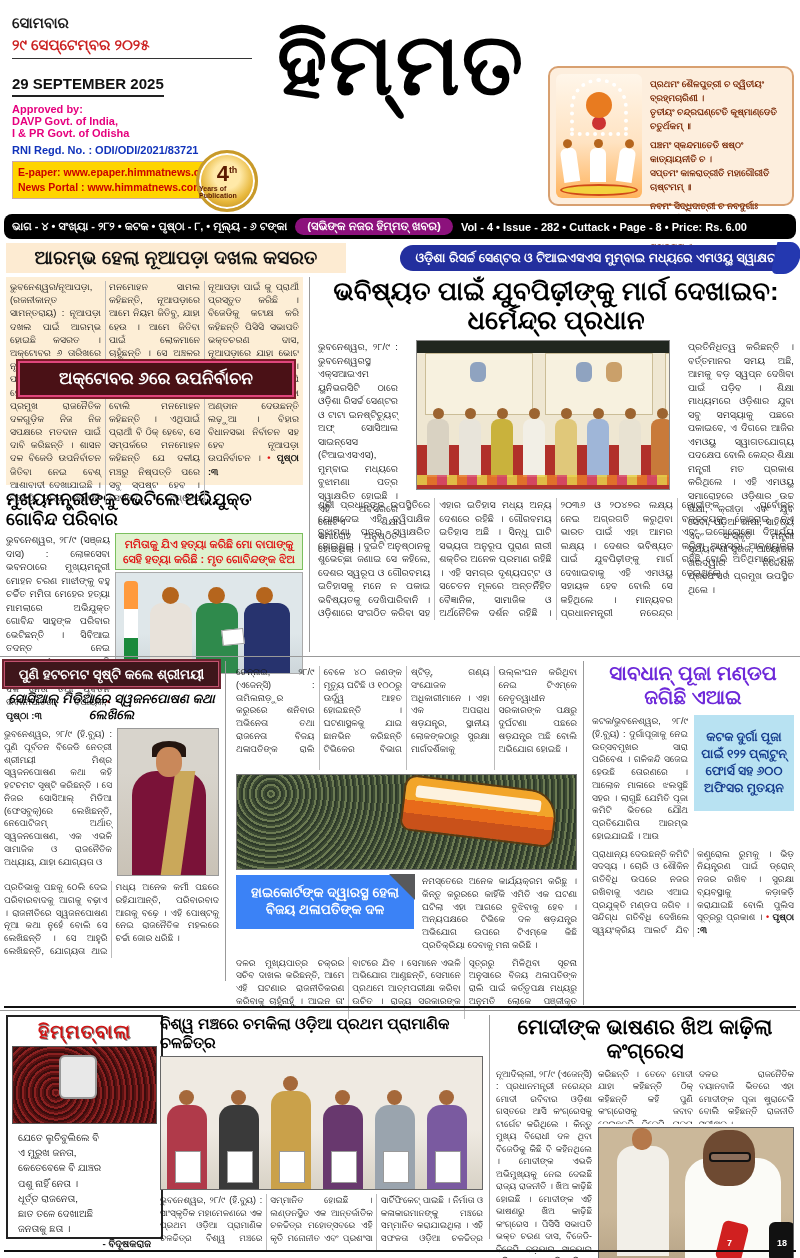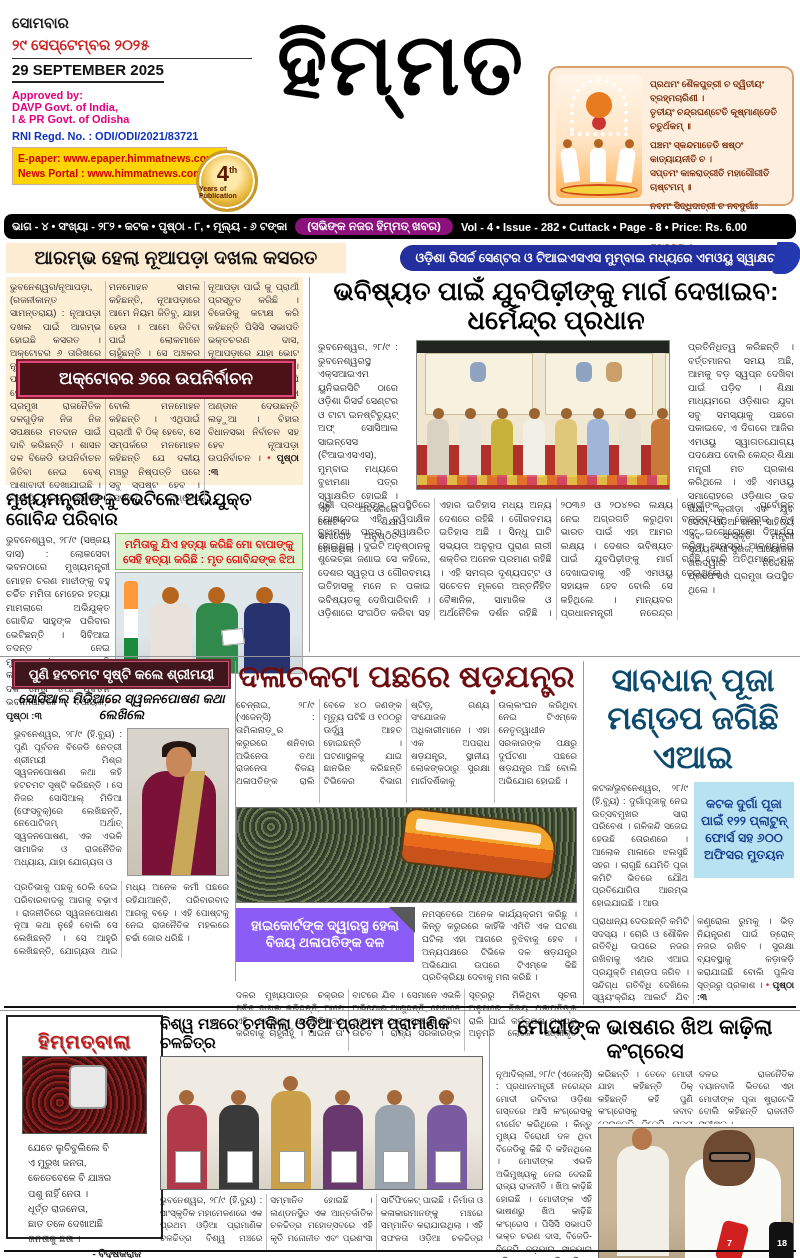--- a/index.html
+++ b/index.html
@@ -6,21 +6,21 @@
   html,body { background:#e8e8e8; }
   body { font-family:"Liberation Sans","DejaVu Sans",sans-serif; }
   .page { position:relative; width:800px; height:1258px; background:#ffffff; margin:0 auto; overflow:hidden; color:#111; }
 
   
   .header { position:absolute; left:0; top:0; width:800px; height:212px; }
   .dateblock { position:absolute; left:12px; top:14px; width:240px; }
   .odia-day { font-size:15px; font-weight:bold; color:#1a1a1a; }
   .odia-date { font-size:15px; font-weight:bold; color:#cc2222; border-bottom:1px solid #333; padding-bottom:4px; margin-top:4px; }
   .eng-day { font-size:15px; font-weight:bold; margin-top:6px; }
-  .eng-date { font-size:15px; font-weight:bold; border-bottom:2px solid #222; padding-bottom:3px; margin-top:2px; display:inline-block; }
+  .eng-date { font-size:15px; font-weight:bold; border-bottom:2px solid #222; padding-bottom:3px; margin-top:16px; display:inline-block; }
   .approved { margin-top:6px; color:#e6007e; font-size:11px; font-weight:bold; }
   .approved .ital { }
   .rni { margin-top:5px; color:#1133bb; font-size:11px; font-weight:bold; }
   .urlbox { margin-top:5px; background:#ffd400; padding:3px 5px; width:215px; border:1px solid #caa; }
   .urlbox div { color:#cc0000; font-size:10.5px; font-weight:bold; line-height:1.45; }
   .badge { position:absolute; left:196px; top:150px; width:62px; height:62px; border-radius:50%;
            background:radial-gradient(circle at 50% 40%, #ffe9a8 0 30%, #e8b83c 60%, #a67411 100%);
            border:3px solid #c89a2a; display:flex; align-items:center; justify-content:center; flex-direction:column; box-shadow:0 0 0 2px #fff inset; }
   .badge .n { color:#5a1a00; font-weight:bold; font-size:22px; line-height:1; }
   .badge .t { color:#5a1a00; font-weight:bold; font-size:7px; }
@@ -100,21 +100,21 @@
   .stage-photo .b1{left:8px;} .stage-photo .b2{left:128px;} .stage-photo .b3{left:248px;}
   .stage-photo .face { position:absolute; top:8px; width:16px; height:20px; border-radius:6px; background:#8fa3c0; }
   .stage-photo .person { position:absolute; bottom:12px; width:22px; height:58px; border-radius:8px 8px 0 0; }
   .stage-photo .person::before { content:""; position:absolute; top:-11px; left:6px; width:11px; height:11px; border-radius:50%; background:#9c6430; }
   .stage-photo .flowers { position:absolute; bottom:4px; left:0; right:0; height:10px;
       background:repeating-linear-gradient(90deg,#e8d24a 0 10px,#e87b2a 10px 20px,#d94a6a 20px 30px); opacity:.85; }
   .main-bottom { margin-top:8px; }
 
   
   .middle { position:absolute; left:0; top:656px; width:800px; height:350px; border-top:1px solid #999; padding-top:4px; }
-  .mid-left { position:absolute; left:14px; top:4px; width:222px; height:320px; border-right:1px solid #999; padding-right:6px; }
+  .mid-left { position:absolute; left:4px; top:4px; width:222px; height:320px; border-right:1px solid #999; padding-right:6px; }
   .sri-head { background:#3f161b; border:1px solid #c2526f; box-shadow:0 0 0 2px #6b2430; padding:3px 2px; text-align:center; }
   .sri-head span { color:#fff; font-weight:bold; font-size:13.5px; }
   .sri-sub { font-size:13px; font-weight:bold; text-align:center; margin-top:4px; color:#000;font-style:italic; }
   .sri-row { display:flex; gap:5px; margin-top:5px; }
   .sri-text { flex:1; }
   .sri-photo { width:102px; height:148px; border:1px solid #999; position:relative; overflow:hidden;
                background:linear-gradient(180deg,#d8d4cc 0 30%,#c9c2b6 100%); }
   .sri-photo .body { position:absolute; bottom:0; left:14px; width:74px; height:104px; border-radius:24px 24px 0 0; background:#7a1238; }
   .sri-photo .sash { position:absolute; bottom:0; left:50px; width:20px; height:104px; background:#caa85a; transform:skewX(-8deg); }
   .sri-photo .head { position:absolute; top:18px; left:38px; width:26px; height:30px; border-radius:45%; background:#c9885a; }
@@ -124,36 +124,36 @@
   .mid-center { position:absolute; left:236px; top:4px; width:348px; height:344px; border-right:1px solid #999; padding-right:6px; }
   .dala-head { font-size:31px; font-weight:bold; color:#6e0d10; text-align:center; line-height:1.05; }
   .mid-center .obody { font-size:9px; }
   .crowd-photo { margin-top:4px; height:96px; border:1px solid #777; position:relative; overflow:hidden;
       background:
         repeating-radial-gradient(circle at 10% 20%, #3c4a33 0 2px, #6b7a52 2px 4px, #2e3a2a 4px 6px),
         #54623f; }
   .crowd-photo .train { position:absolute; right:22px; top:10px; width:150px; height:52px; background:linear-gradient(180deg,#f2a52a 0 45%, #e86a1a 45% 70%, #c9511a 70% 100%); border-radius:10px 26px 8px 8px; transform:rotate(7deg); box-shadow:0 0 0 2px #5a3a10; }
   .crowd-photo .train::before { content:""; position:absolute; top:8px; left:10px; right:14px; height:12px; background:#fff; opacity:.85; border-radius:3px; }
   .hc-row { display:flex; gap:8px; margin-top:5px; }
-  .hc-box { width:178px; height:54px; background:#8b5cf6; position:relative; display:flex; align-items:center; justify-content:center; padding:4px 8px; }
+  .hc-box { width:178px; height:54px; background:#3b82f6; position:relative; display:flex; align-items:center; justify-content:center; padding:4px 8px; }
   .hc-box::after { content:""; position:absolute; right:-1px; top:-1px; border-style:solid; border-width:0 26px 26px 0; border-color:transparent #58595b transparent transparent; }
   .hc-box span { color:#fff; font-weight:bold; font-size:13.5px; text-align:center; line-height:1.25; }
   .hc-text { flex:1; }
 
   .mid-right { position:absolute; left:592px; top:4px; width:202px; height:344px; }
-  .ai-head { font-size:32px; font-weight:bold; color:#0c4a6e; text-align:center; line-height:1.2; }
+  .ai-head { font-size:20px; font-weight:bold; color:#6d28d9; text-align:center; line-height:1.2; }
   .ai-row { display:flex; gap:6px; margin-top:6px; }
   .ai-text { flex:1; }
   .ai-box { width:100px; height:96px; background:#b8e2f2; display:flex; align-items:center; justify-content:center; padding:4px; }
-  .ai-box span { color:#143a8c; font-weight:bold; font-size:12.5px; text-align:center; line-height:1.35; }
+  .ai-box span { color:#143a8c; font-weight:bold; font-size:12.5px; text-align:center; line-height:1.35;font-family:Liberation Serif, serif; }
   .mid-right .obody { font-size:9px; }
 
   
   .bottom { position:absolute; left:0; top:1010px; width:800px; height:238px; border-top:1px solid #999; padding-top:4px; }
-  .hw { position:absolute; left:6px; top:4px; width:157px; height:224px; border:2px solid #222; padding:14px; }
+  .hw { position:absolute; left:6px; top:4px; width:157px; height:224px; border:2px solid #222; padding:4px; }
   .hw-title { text-align:center; font-size:19px; font-weight:bold; color:#d01414; letter-spacing:1px;
               text-shadow:1px 1px 0 #888; }
   .hw-photo { margin-top:3px; height:78px; border:1px solid #555; position:relative; overflow:hidden;
       background:repeating-radial-gradient(circle at 30% 60%, #5a1212 0 2px, #8a2020 2px 4px, #3a0d0d 4px 6px), #6b1616; }
   .hw-photo .van { position:absolute; left:48px; top:10px; width:34px; height:40px; background:#e8e8e8; border-radius:4px; box-shadow:0 0 0 2px #999; }
   .hw-verse { margin-top:6px; font-size:9.8px; line-height:1.55; color:#111; padding-left:6px; }
   .hw-sign { text-align:right; font-size:9.8px; font-weight:bold; padding-right:6px; margin-top:2px; }
 
   .film { position:absolute; left:160px; top:4px; width:330px; height:224px; border-right:1px solid #999; padding-right:6px; }
   .film-head { font-size:15.5px; font-weight:bold; color:#000; line-height:1.2; }
@@ -329,21 +329,20 @@
           <div class="body"></div>
           <div class="sash"></div>
           <div class="hair"></div>
           <div class="head"></div>
         </div>
       </div>
       <div class="obody cols2" style="margin-top:5px">ପ୍ରତିଭାକୁ ପଛକୁ ଠେଲି ଦେଇ ପରିବାରବାଦକୁ ଆଗକୁ ବଢ଼ାଏ । ରାଜନୀତିରେ ସ୍ୱଜନପୋଷଣ ନୂଆ କଥା ନୁହେଁ ବୋଲି ସେ ଲେଖିଛନ୍ତି । ସେ ଆହୁରି ଲେଖିଛନ୍ତି, ଯୋଗ୍ୟତା ଥାଇ ମଧ୍ୟ ଅନେକ କର୍ମୀ ପଛରେ ରହିଯାଆନ୍ତି, ପରିବାରବାଦ ଆଗକୁ ବଢ଼େ । ଏହି ପୋଷ୍ଟକୁ ନେଇ ରାଜନୈତିକ ମହଲରେ ଚର୍ଚ୍ଚା ଜୋର ଧରିଛି ।</div>
     </div>
 
     <div class="mid-center">
-      <div class="dala-head">ଦଳାଚକଟା ପଛରେ ଷଡ଼ଯନ୍ତ୍ର</div>
       <div class="obody cols4" style="margin-top:5px;height:104px;overflow:hidden">ଚେନ୍ନାଇ, ୨୮/୯ (ଏଜେନ୍ସି) : ତାମିଲନାଡ଼ୁର କରୁରରେ ଶନିବାର ଅଭିନେତା ତଥା ରାଜନେତା ବିଜୟ ଥଳାପତିଙ୍କ ରାଲି ବେଳେ ୪୦ ଜଣଙ୍କ ମୃତ୍ୟୁ ଘଟିଛି ଓ ୧୦୦ରୁ ଊର୍ଦ୍ଧ୍ୱ ଆହତ ହୋଇଛନ୍ତି । ଘଟଣାସ୍ଥଳକୁ ଯାଇ ଛାନଭିନ କରିଛନ୍ତି ଟିଭିକେର ବିଭାଗ ଷ୍ଟିଡ଼୍, ଗଣ୍ୟ ସଂଯୋଜକ ଅଧିକାରୀମାନେ । ଏହା ଏକ ଅପରାଧ ଷଡ଼ଯନ୍ତ୍ର, ସ୍ଥାନୀୟ ଲୋକଙ୍କଠାରୁ ସୁରକ୍ଷା ମାର୍ଗଦର୍ଶିକାକୁ ଉଲ୍ଲଂଘନ କରିଥିବା ନେଇ ଟିଏମ୍‌କେ ନେତୃତ୍ୱାଧୀନ ସରକାରଙ୍କ ପକ୍ଷରୁ ଦୁର୍ଘଟଣା ପଛରେ ଷଡ଼ଯନ୍ତ୍ର ଅଛି ବୋଲି ଅଭିଯୋଗ ହୋଇଛି ।</div>
       <div class="crowd-photo">
         <div class="train"></div>
       </div>
       <div class="hc-row">
         <div class="hc-box">
             <span>ହାଇକୋର୍ଟଙ୍କ ଦ୍ୱାରସ୍ଥ ହେଲା ବିଜୟ ଥଳାପତିଙ୍କ ଦଳ</span>
           </div>
         <div class="hc-text obody">ନମସ୍ତେରେ ଅନେକ କାର୍ଯ୍ୟକ୍ରମ କରିଛୁ । କିନ୍ତୁ କରୁରରେ କାହିଁକି ଏମିତି ଏକ ଘଟଣା ଘଟିଲା ଏହା ଆଗରେ ବୁଝିବାକୁ ହେବ । ଅନ୍ୟପକ୍ଷରେ ଟିଭିକେ ଦଳ ଷଡ଼ଯନ୍ତ୍ର ଅଭିଯୋଗ ଉପରେ ଟିଏମ୍‌କେ କିଛି ପ୍ରତିକ୍ରିୟା ଦେବାକୁ ମନା କରିଛି ।</div>
       </div>

